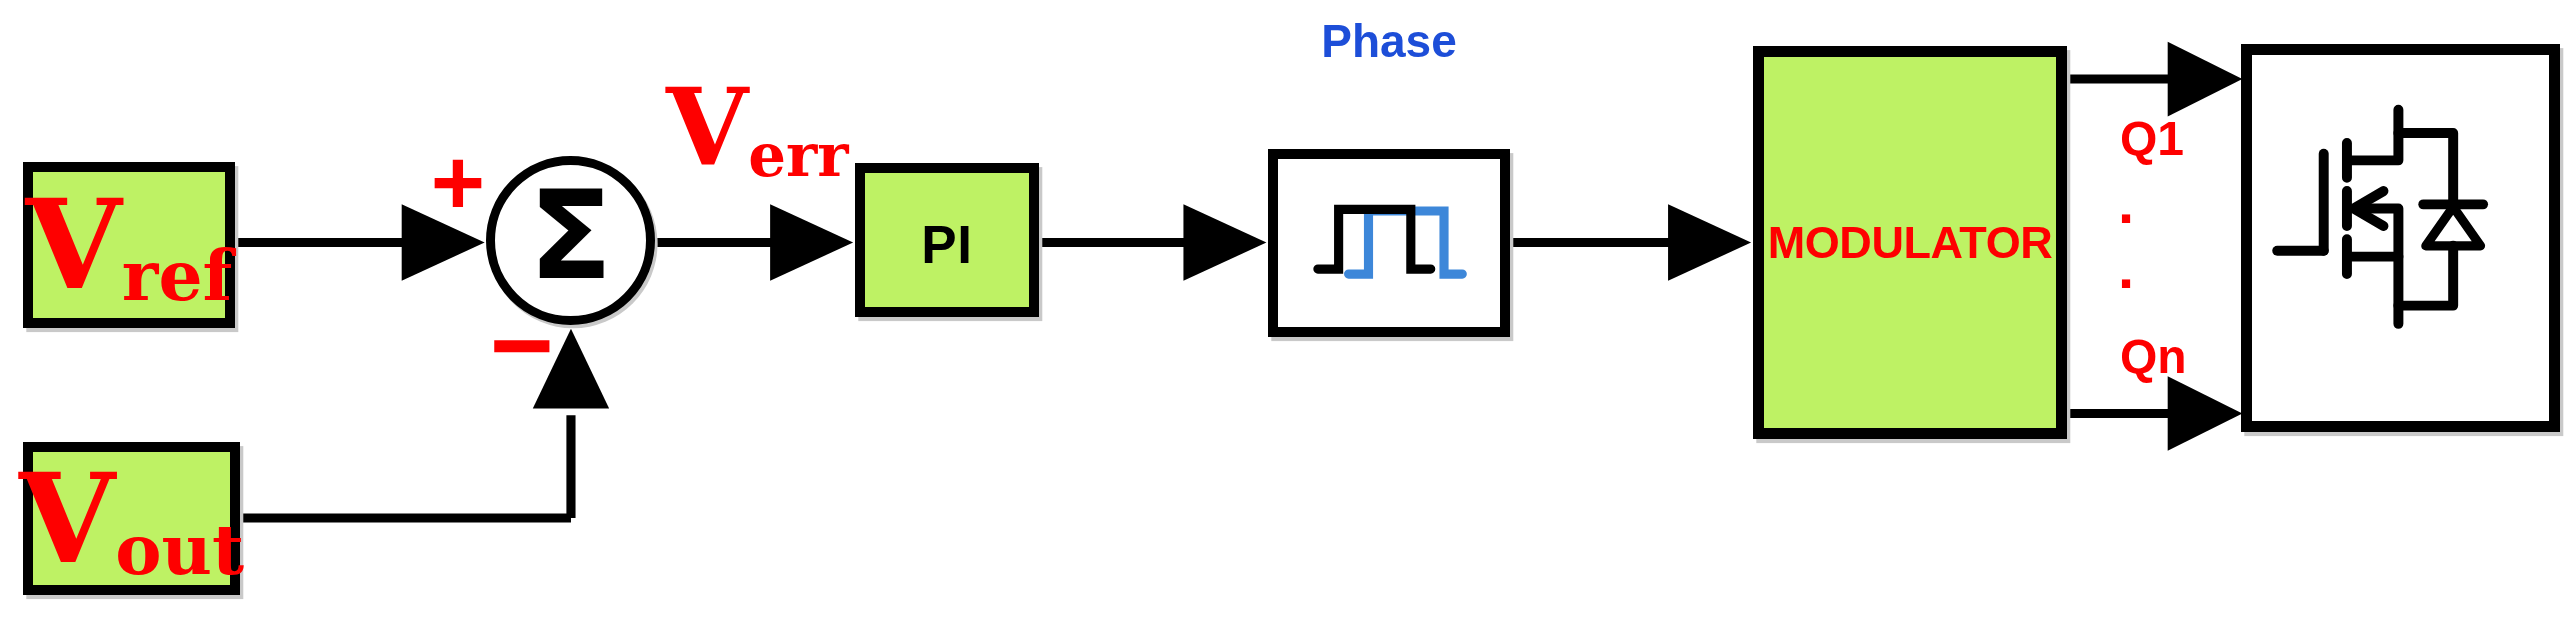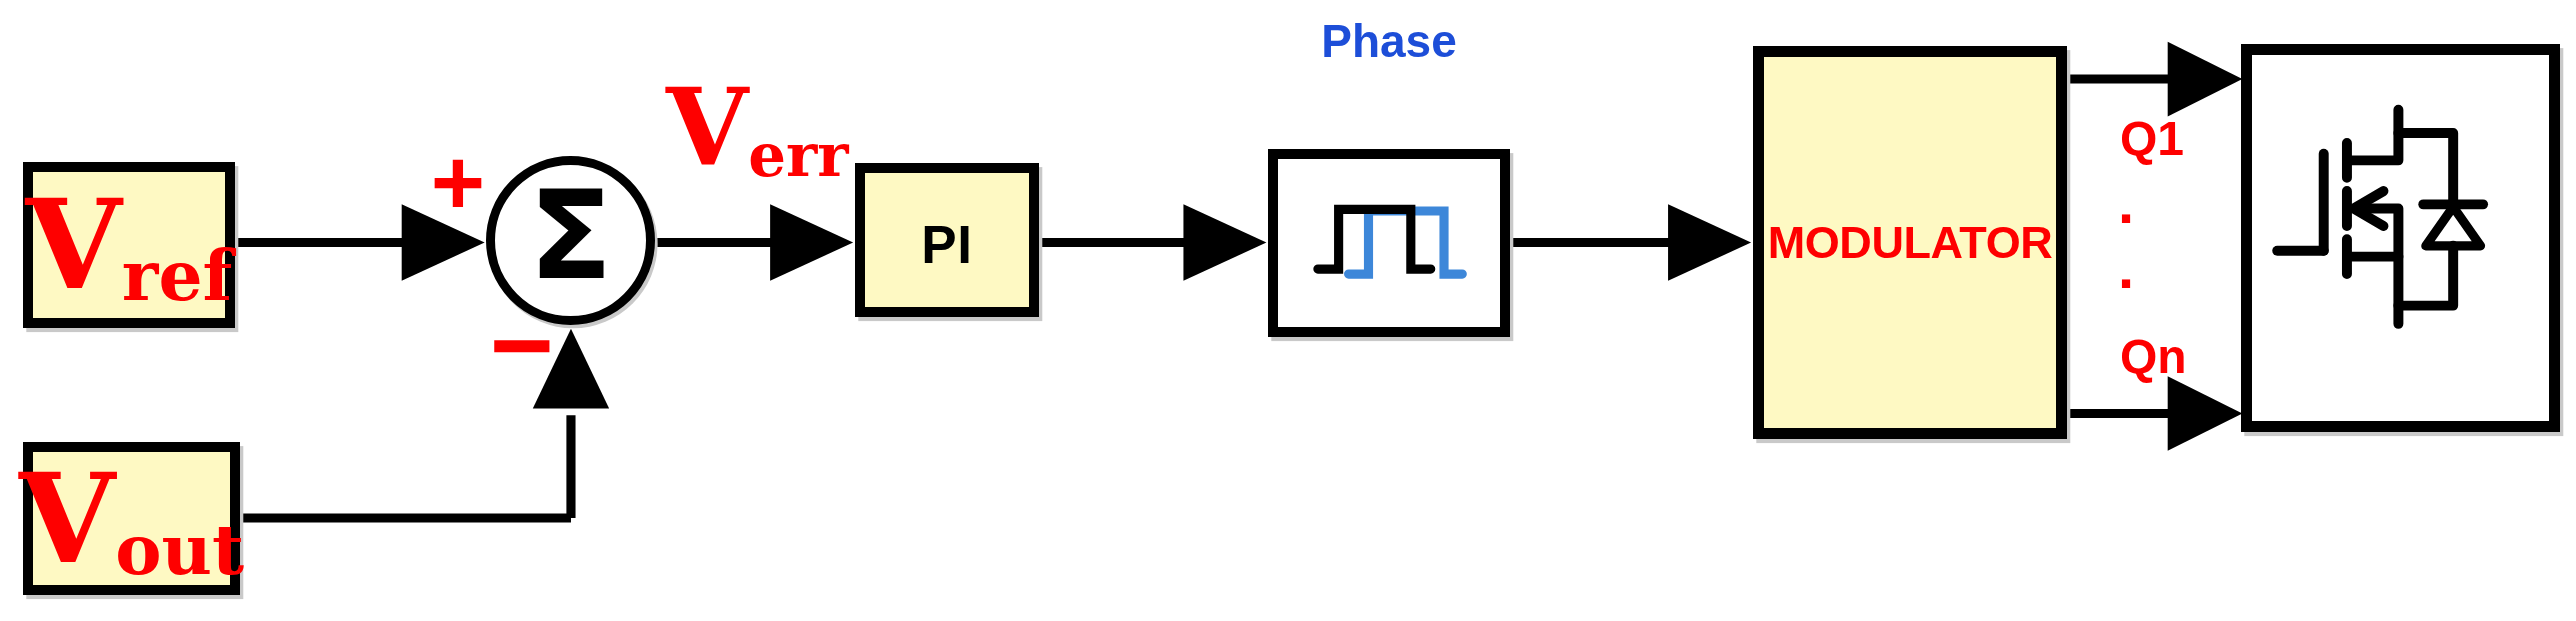--- a/index.html
+++ b/index.html
@@ -1,19 +1,19 @@
 <!DOCTYPE html>
 <html style="font-size:13.3px"><head>
 <meta charset="utf-8">
 <style>
   html,body{margin:0;padding:0;background:#ffffff;}
   .stage{position:relative;width:2576px;height:622px;background:#ffffff;overflow:hidden;
          font-family:"Liberation Sans",sans-serif;}
   svg.wires{position:absolute;left:0;top:0;z-index:1;}
-  .box{position:absolute;box-sizing:border-box;border:10px solid #000;background:#fef9c3;
+  .box{position:absolute;box-sizing:border-box;border:10px solid #000;background:#bef264;
        display:flex;align-items:center;justify-content:center;z-index:2;
        box-shadow:3.3px 4.1px 0 #c9c9c9;}
   .thickbox{border-width:11.6px;}
   .circle{position:absolute;box-sizing:border-box;border:9px solid #000;background:#fff;
           border-radius:50%;display:flex;align-items:center;justify-content:center;z-index:2;
           box-shadow:2.5px 3.3px 0 #c9c9c9;}
   .sigma{font-family:"DejaVu Sans",sans-serif;font-weight:bold;font-size:123px;color:#000;
          line-height:1;transform:translateY(-5px);}
   .serifV{font-family:"DejaVu Serif","Liberation Serif",serif;font-weight:bold;color:#fe0000;
           line-height:1;white-space:nowrap;}

